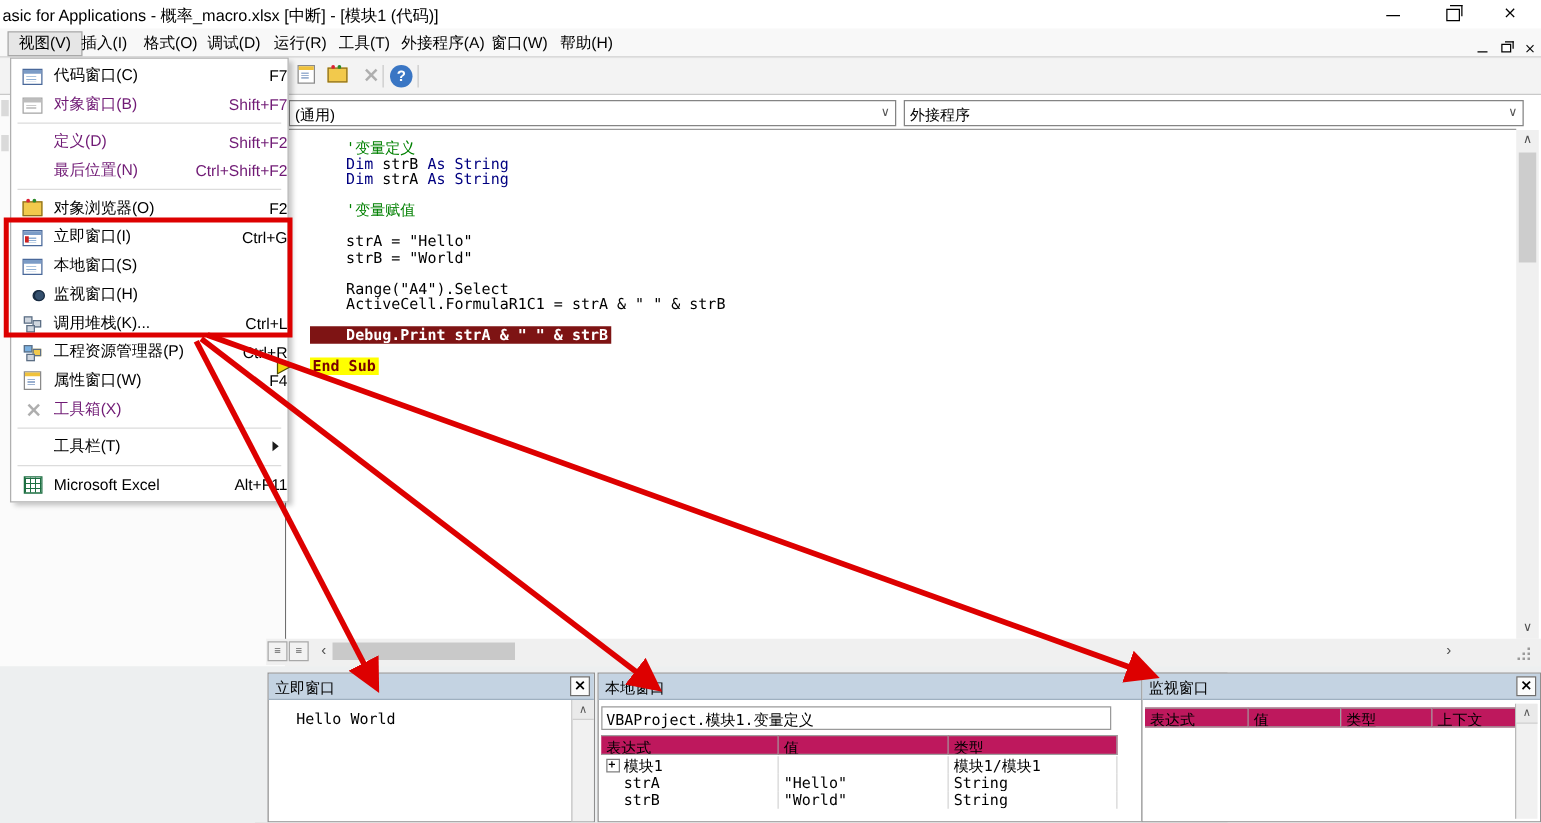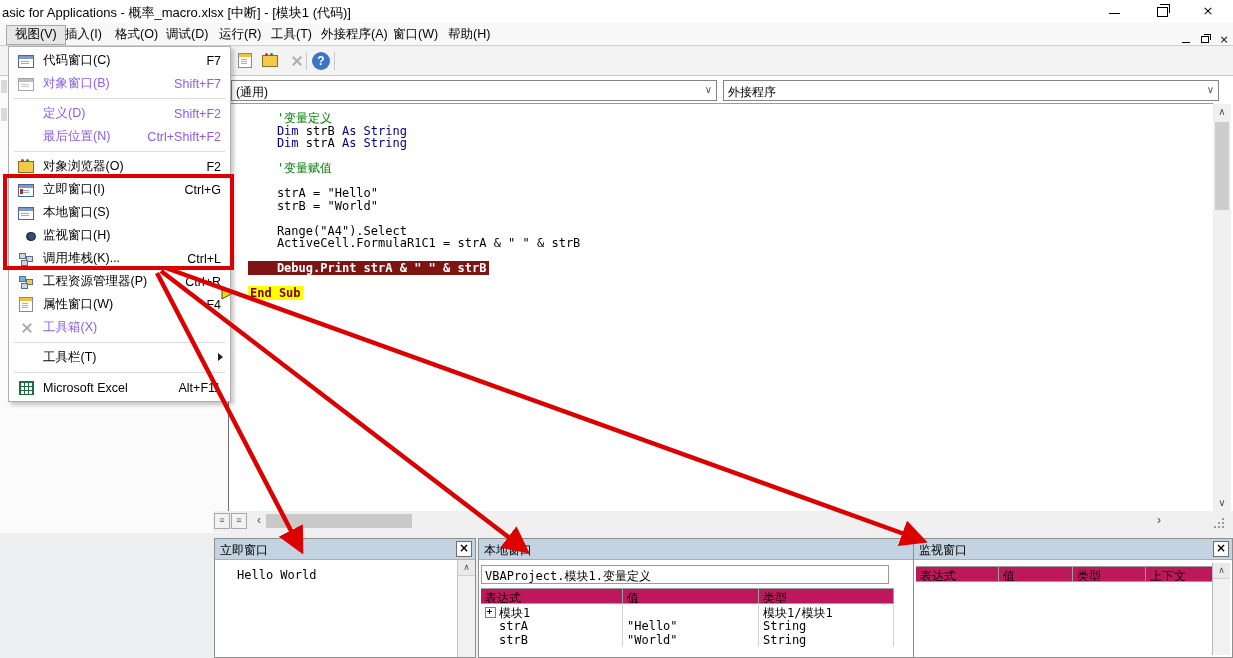--- a/index.html
+++ b/index.html
@@ -105,22 +105,22 @@
   .expand-box i{position:absolute;left:1px;top:3px;width:5px;height:1px;background:#000}
   .expand-box b{position:absolute;left:3px;top:1px;width:1px;height:5px;background:#000}
   .grid-scroll{position:absolute;right:2px;width:17px;background:#f1f1f1;border-left:1px solid #b9b9b9}
   .grid-scroll .up{display:block;height:15px;text-align:center;color:#555;font-size:9px;line-height:15px;background:#eaeaea;border-bottom:1px solid #cfcfcf}
   
   .menu-popup{position:absolute;left:8px;top:46px;width:221px;background:#fff;border:1px solid #b0b0b0;
               box-shadow:3px 3px 4px rgba(0,0,0,.22);padding:2px 0;z-index:40}
   .menu-row{display:flex;align-items:center;height:23px;font-size:12.5px;position:relative}
   .menu-ico{width:34px;flex:none;text-align:center}
   .menu-label{flex:1;white-space:nowrap}
-  .menu-sc{margin-right:9px;white-space:nowrap}
-  .menu-row.disabled{color:#8b5cf6}
+  .menu-sc{white-space:nowrap}
+  .menu-row.disabled{color:#701a75}
   .menu-sep{height:1px;background:#dcdcdc;margin:3px 5px}
   .sub-arrow{position:absolute;right:7px;top:7px;width:0;height:0;border-left:5px solid #1d1d1d;border-top:4px solid transparent;border-bottom:4px solid transparent}
   
   .overlay{position:absolute;left:0;top:0;z-index:50;pointer-events:none}
 </style>
 </head>
 <body>
 
 <div class="screen">
 

